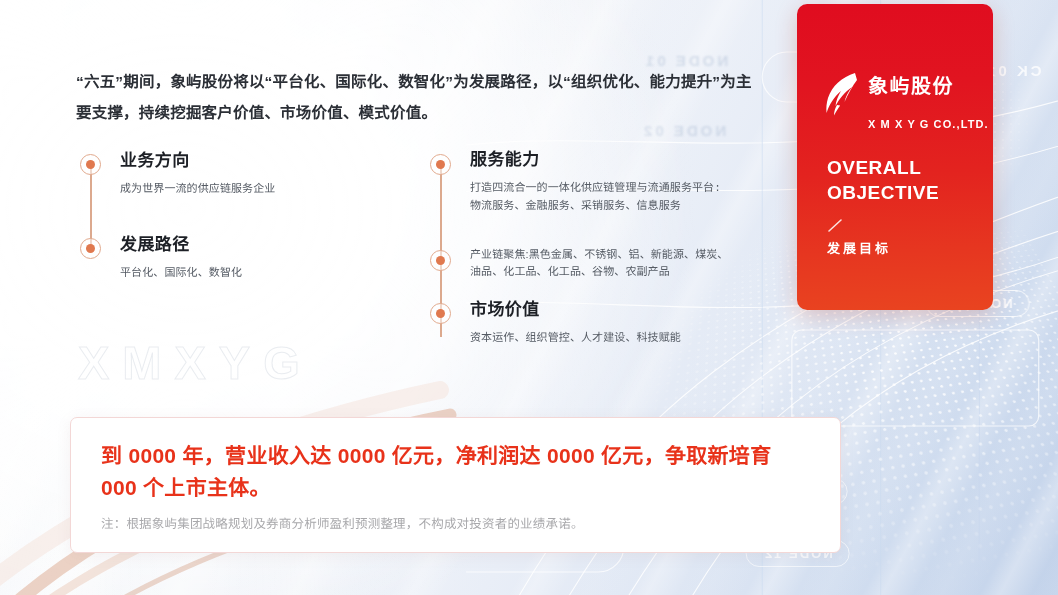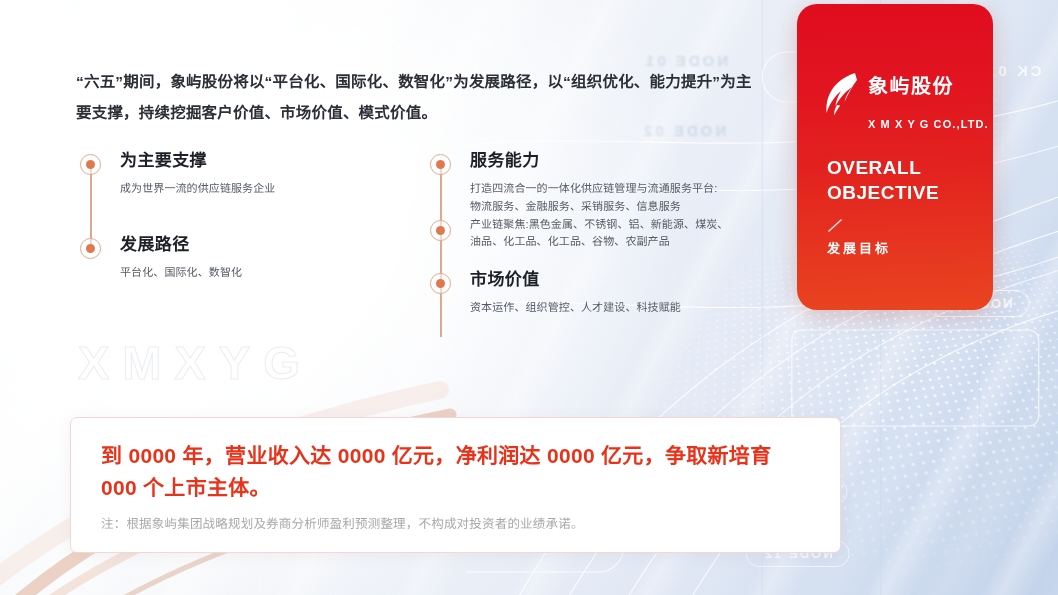--- a/index.html
+++ b/index.html
@@ -250,21 +250,21 @@
     line-height: 1.5;
   }
 
   
   .panel {
     position: absolute;
     left: 797px;
     top: 4px;
     width: 196px;
     height: 306px;
-    border-radius: 20px;
+    border-radius: 10px;
     background: linear-gradient(178deg, #e00c1f 0%, #e11420 26%, #e3231f 55%, #e63620 80%, #e94420 100%);
     box-shadow: 0 6px 22px rgba(180,40,20,0.22);
     overflow: hidden;
   }
   .panel-logo {
     position: absolute;
     left: 28px;
     top: 68px;
     display: flex;
     align-items: flex-start;
@@ -375,35 +375,35 @@
 
   <div class="intro">“六五”期间，象屿股份将以“平台化、国际化、数智化”为发展路径，以“组织优化、能力提升”为主要支撑，持续挖掘客户价值、市场价值、模式价值。</div>
 
   <div class="columns">
 
     <div class="col">
       <div class="timeline-line" style="top:14px; height:84px;"></div>
 
       <div class="item" style="margin-bottom:36px;">
         <span class="marker"></span>
-        <div class="item-title">为主要支撑</div>
+        <div class="item-title">业务方向</div>
         <div class="item-desc">成为世界一流的供应链服务企业</div>
       </div>
 
       <div class="item">
         <span class="marker"></span>
         <div class="item-title">发展路径</div>
         <div class="item-desc">平台化、国际化、数智化</div>
       </div>
     </div>
 
     <div class="col">
       <div class="timeline-line" style="top:14px; height:173px;"></div>
 
-      <div class="item" style="margin-bottom:0;">
+      <div class="item" style="margin-bottom:30px;font-family:Liberation Mono, monospace;">
         <span class="marker"></span>
         <div class="item-title">服务能力</div>
         <div class="item-desc" style="white-space:pre-line;">打造四流合一的一体化供应链管理与流通服务平台:
 物流服务、金融服务、采销服务、信息服务</div>
       </div>
 
       <div class="item" style="margin-bottom:18px;">
         <span class="marker"></span>
         <div class="item-desc" style="white-space:pre-line;">产业链聚焦:黑色金属、不锈钢、铝、新能源、煤炭、
 油品、化工品、化工品、谷物、农副产品</div>

